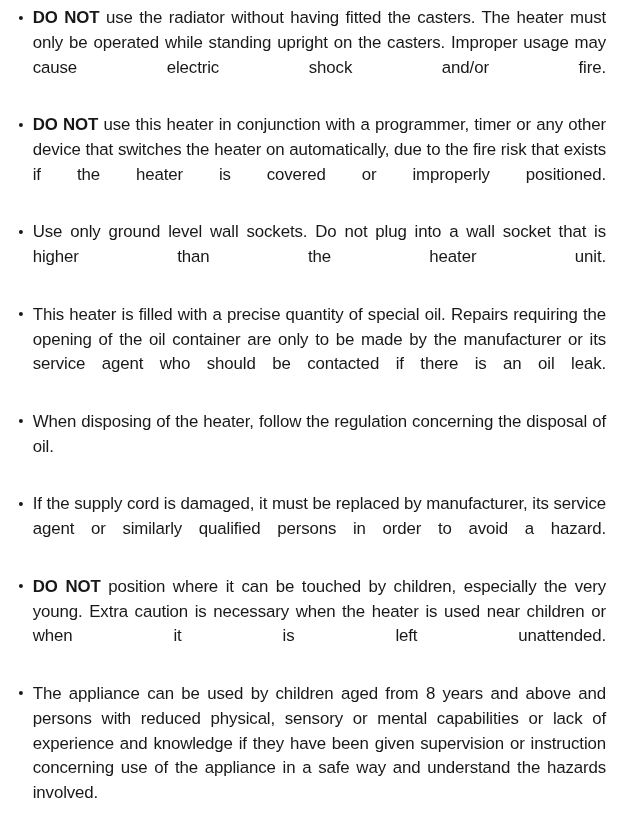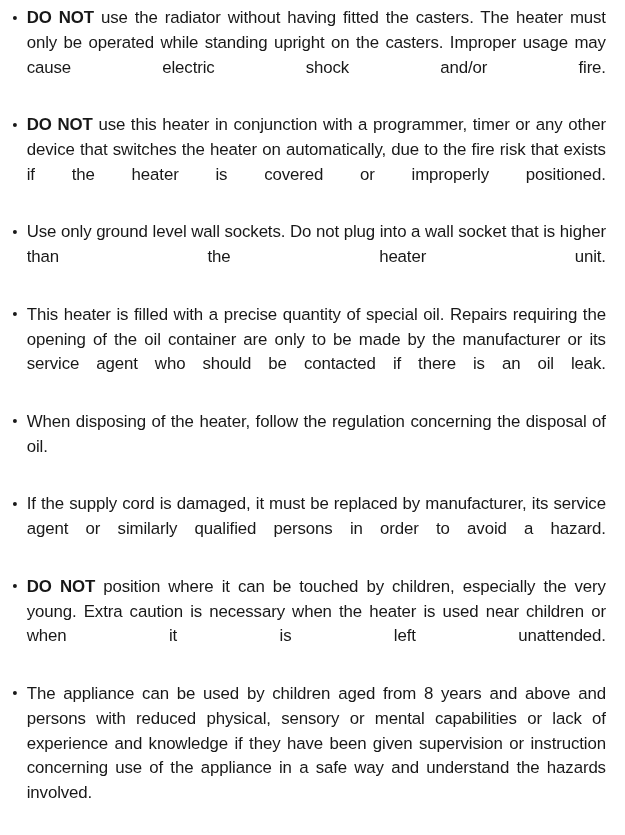--- a/index.html
+++ b/index.html
@@ -13,21 +13,21 @@
     height: 835px;
     overflow: hidden;
     font-family: "Liberation Sans", "DejaVu Sans", sans-serif;
     color: #181818;
     -webkit-font-smoothing: antialiased;
   }
 
   #safety-list {
     list-style: none;
     margin: 0;
-    padding: 6px 10px 0 10px;
+    padding: 6px 10px 0 16px;
   }
 
   .bullet-item {
     position: relative;
     padding-left: 17px;
     margin: 0 0 8px 0;
     font-size: 17.1px;
     line-height: 24.8px;
     text-align: justify;
     text-justify: inter-word;

